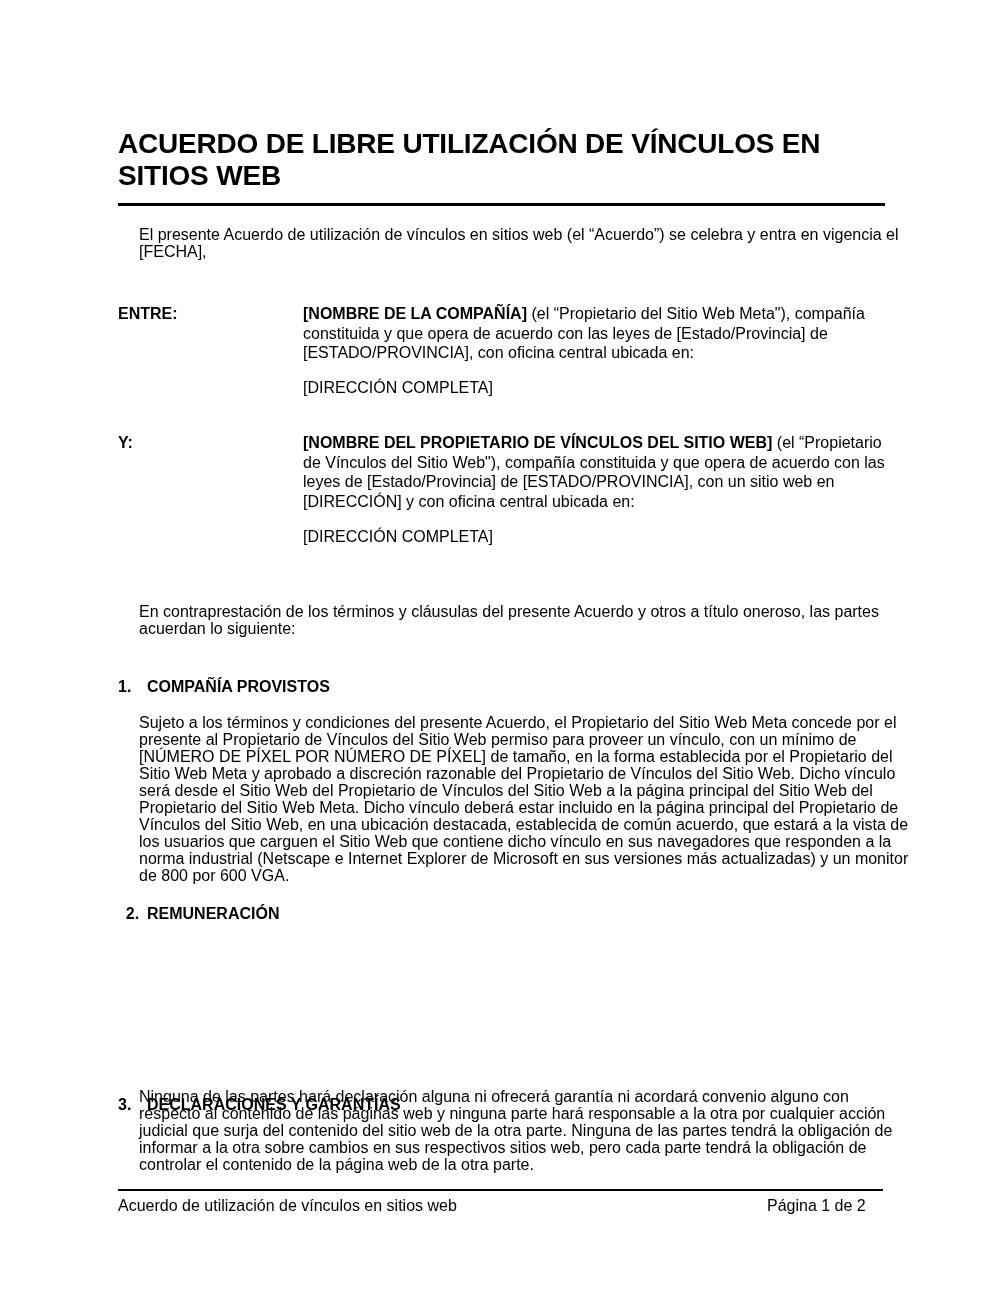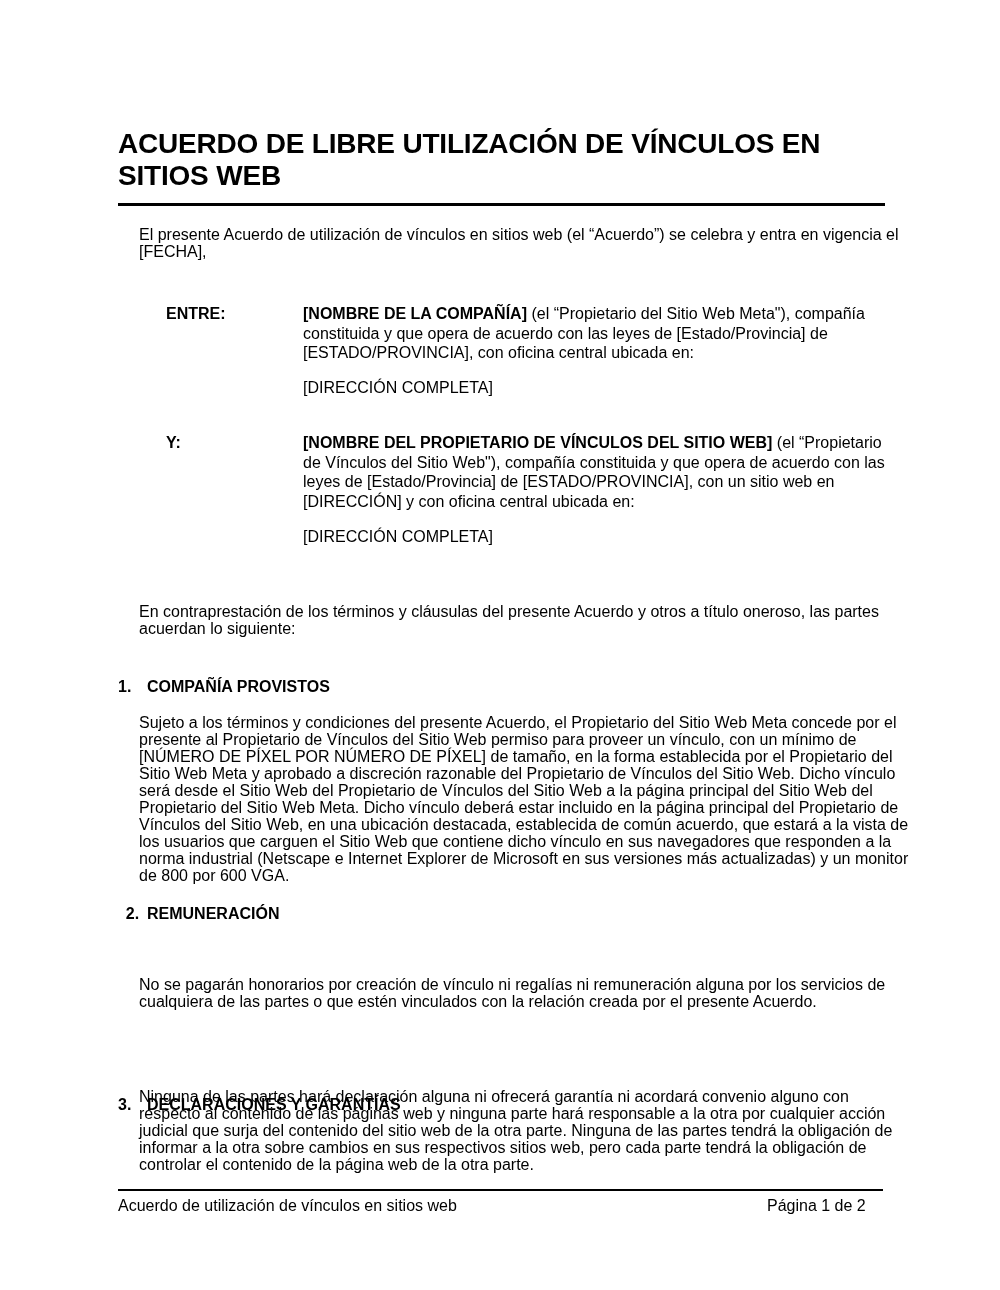--- a/index.html
+++ b/index.html
@@ -45,21 +45,20 @@
       font-size: 16px;
       line-height: 17px;
       margin-left: 21px;
     }
     .label {
       position: absolute;
       left: 118px;
       font-size: 16px;
       font-weight: bold;
       line-height: 19.5px;
-      margin-left: 48px;
     }
     .party {
       position: absolute;
       left: 303px;
       width: 585px;
       font-size: 16px;
       line-height: 19.5px;
     }
     .heading {
       position: absolute;
@@ -122,21 +121,20 @@
   <div class="p" style="top:603px;">En contraprestación de los términos y cláusulas del presente Acuerdo y otros a título oneroso, las partes acuerdan lo siguiente:</div>
 
   <div class="heading" style="top:677px;">
     <span class="num">1.</span><span>COMPAÑÍA PROVISTOS</span>
   </div>
   <div class="p" style="top:714px;">Sujeto a los términos y condiciones del presente Acuerdo, el Propietario del Sitio Web Meta concede por el presente al Propietario de Vínculos del Sitio Web permiso para proveer un vínculo, con un mínimo de [NÚMERO DE PÍXEL POR NÚMERO DE PÍXEL] de tamaño, en la forma establecida por el Propietario del Sitio Web Meta y aprobado a discreción razonable del Propietario de Vínculos del Sitio Web. Dicho vínculo será desde el Sitio Web del Propietario de Vínculos del Sitio Web a la página principal del Sitio Web del Propietario del Sitio Web Meta. Dicho vínculo deberá estar incluido en la página principal del Propietario de Vínculos del Sitio Web, en una ubicación destacada, establecida de común acuerdo, que estará a la vista de los usuarios que carguen el Sitio Web que contiene dicho vínculo en sus navegadores que responden a la norma industrial (Netscape e Internet Explorer de Microsoft en sus versiones más actualizadas) y un monitor de 800 por 600 VGA.</div>
 
   <div class="heading" style="top:904px;text-align:center;">
     <span class="num">2.</span><span>REMUNERACIÓN</span>
   </div>
-  <div class="p" style="top:976px;">No se pagarán honorarios por creación de vínculo ni regalías ni remuneración alguna por los servicios de cualquiera de las partes o que estén vinculados con la relación creada por el presente Acuerdo.</div>
 
   <div class="heading" style="top:1051px;margin-top:44px;">
     <span class="num">3.</span><span>DECLARACIONES Y GARANTÍAS</span>
   </div>
   <div class="p" style="top:1088px;">Ninguna de las partes hará declaración alguna ni ofrecerá garantía ni acordará convenio alguno con respecto al contenido de las páginas web y ninguna parte hará responsable a la otra por cualquier acción judicial que surja del contenido del sitio web de la otra parte. Ninguna de las partes tendrá la obligación de informar a la otra sobre cambios en sus respectivos sitios web, pero cada parte tendrá la obligación de controlar el contenido de la página web de la otra parte.</div>
 
   <div class="footer-rule"></div>
   <div class="footer-left">Acuerdo de utilización de vínculos en sitios web</div>
   <div class="footer-right">Página 1 de 2</div>
 

